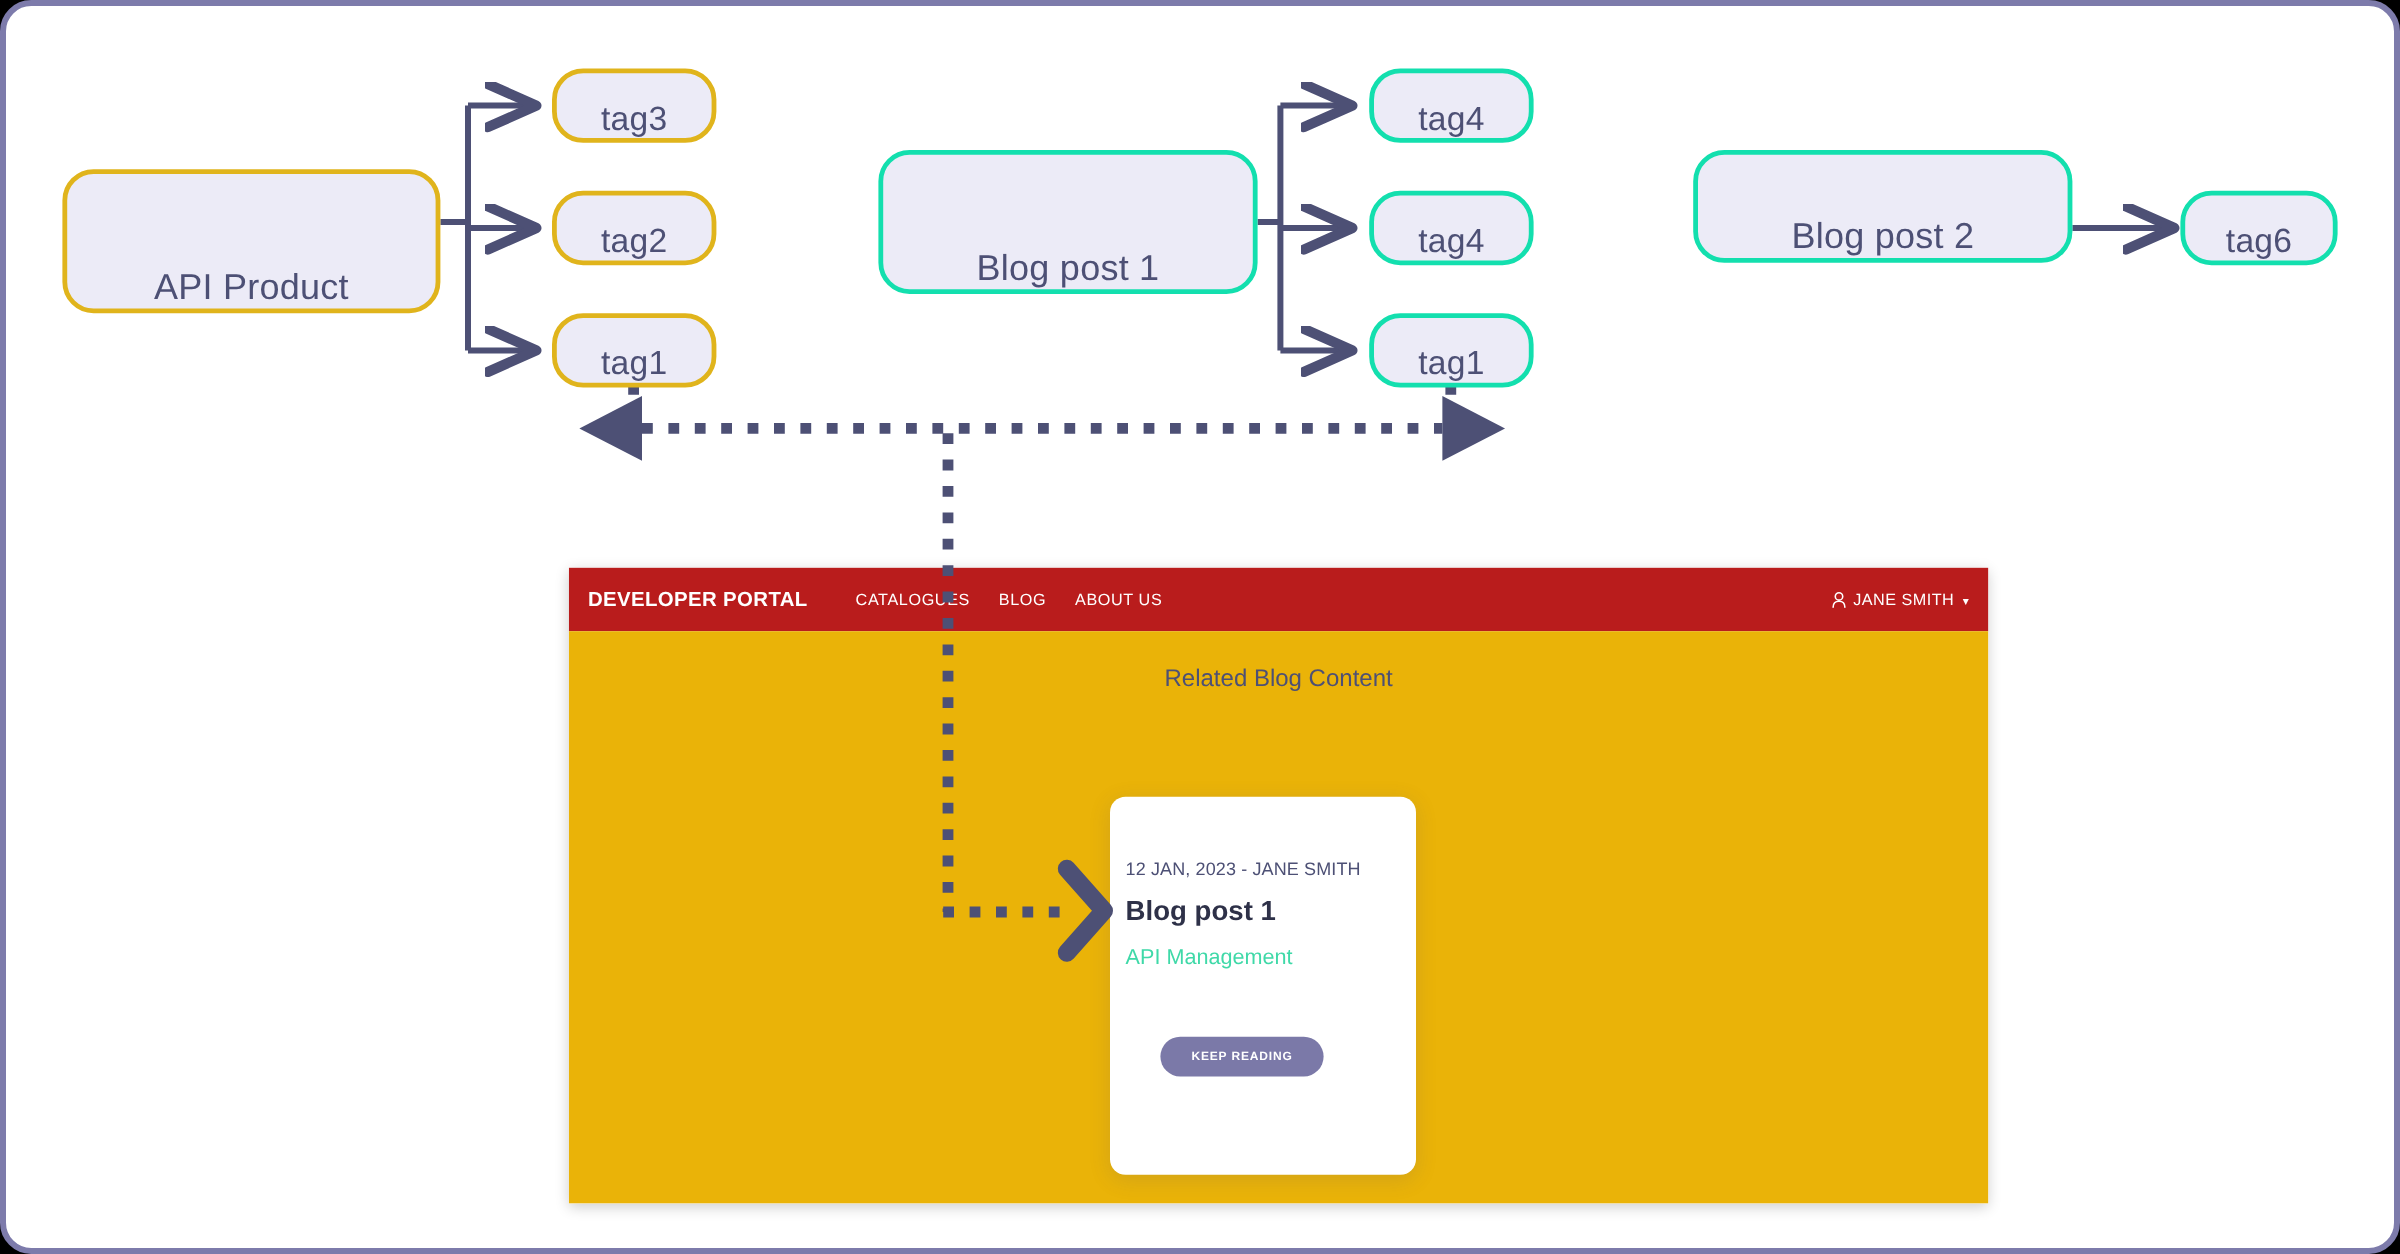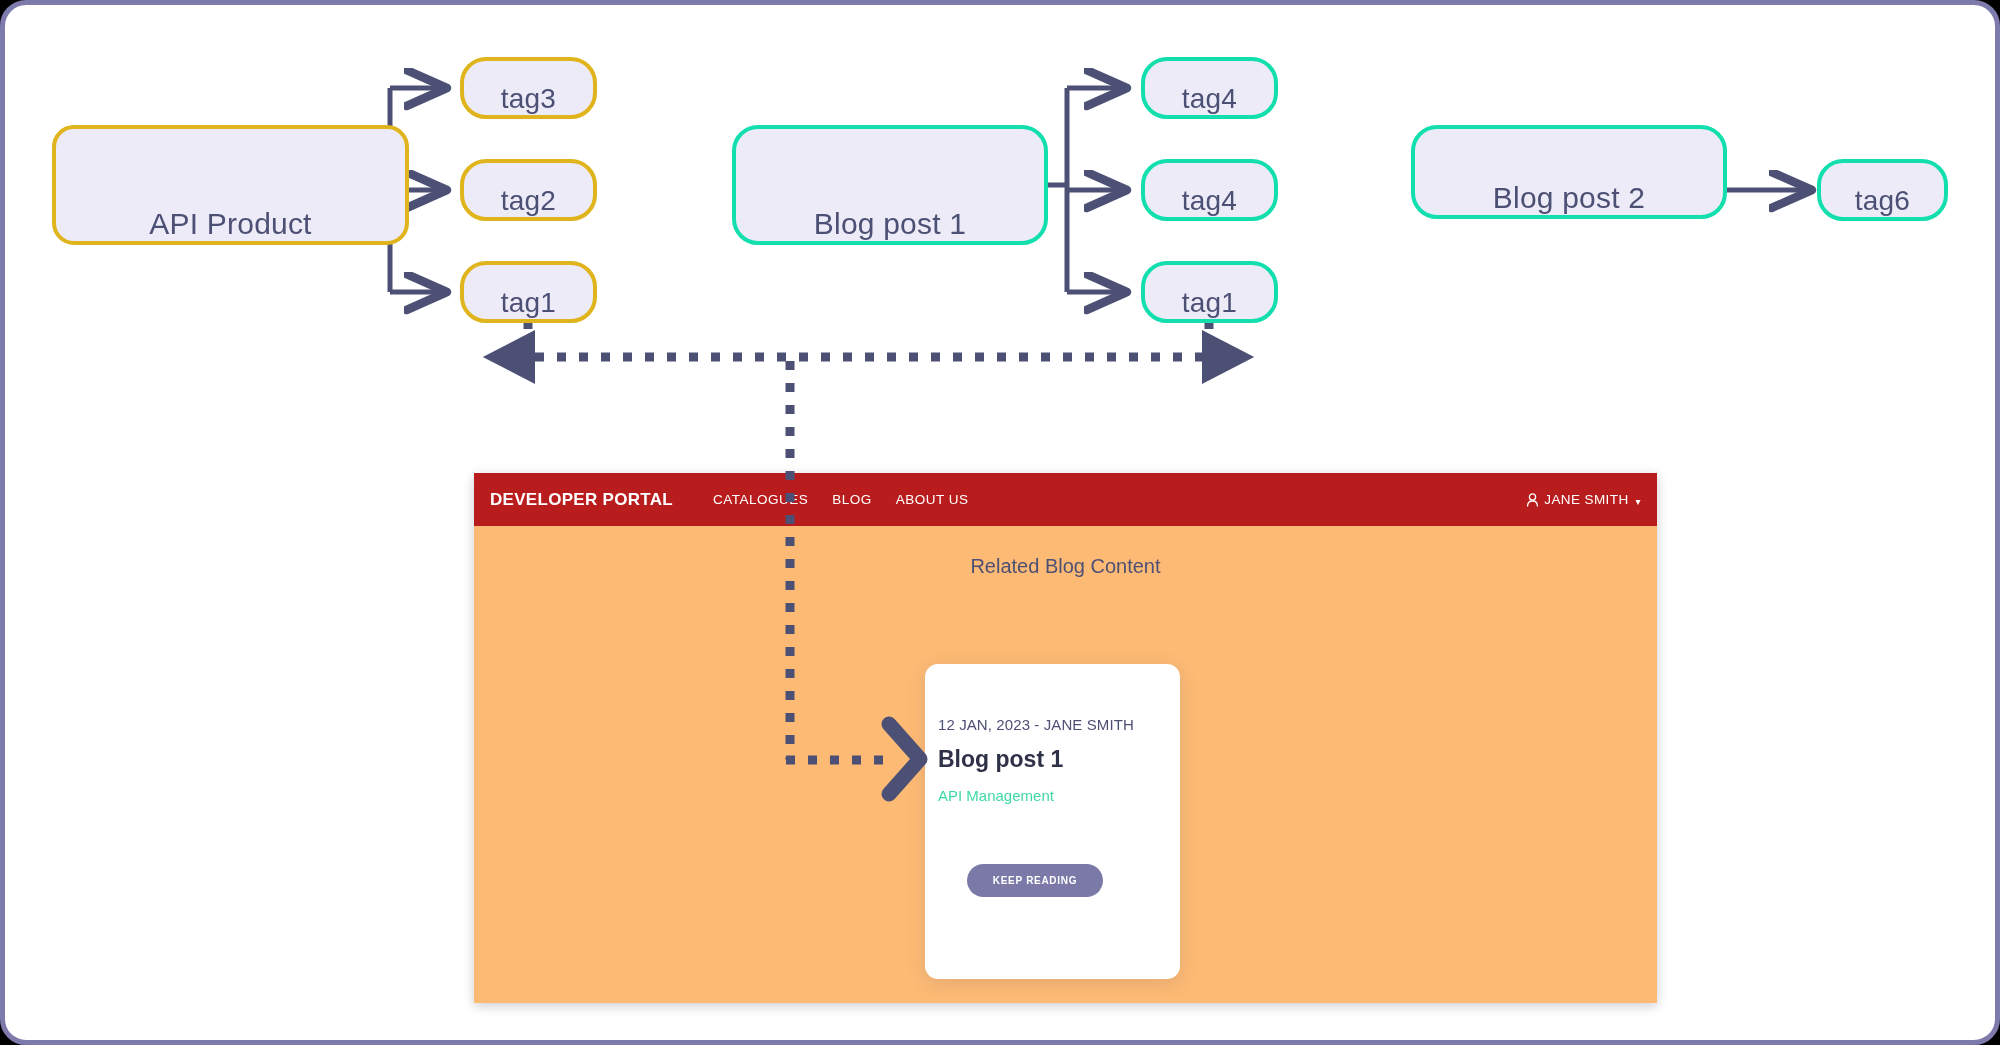--- a/index.html
+++ b/index.html
@@ -97,21 +97,21 @@
     color: #ffffff;
     font-size: 13.5px;
     letter-spacing: 0.4px;
   }
   #portal-user .user-icon { margin-right: 5px; display: flex; }
   #portal-user .caret { margin-left: 7px; font-size: 10px; }
 
   #portal-body {
     position: relative;
     height: calc(100% - 53px);
-    background: #fdba74;
+    background: #eab308;
   }
   #related-heading {
     position: absolute;
     left: 0; right: 0;
     top: 29px;
     text-align: center;
     font-size: 20px;
     color: #4d5075;
   }
 
@@ -138,21 +138,21 @@
     left: 13px;
     top: 82px;
     font-size: 23px;
     font-weight: bold;
     color: #2e3148;
   }
   #card-tag {
     position: absolute;
     left: 13px;
     top: 123px;
-    font-size: 15px;
+    font-size: 18px;
     color: #3fd9a8;
   }
   #keep-reading-btn {
     position: absolute;
     left: 42px;
     top: 200px;
     width: 136px;
     height: 33px;
     border: none;
     border-radius: 17px;
@@ -212,21 +212,21 @@
       <path d="M1722,185 L1805,185" marker-end="url(#arrowSolid)"></path>
     </g>
 
     <g stroke="#4d5075" stroke-width="9" fill="none" stroke-dasharray="9 13" stroke-linecap="butt">
       <path d="M523,315 L523,350"></path>
       <path d="M1204,315 L1204,350"></path>
       <path d="M530,352 L1197,352" marker-start="url(#arrowDotL)" marker-end="url(#arrowDotR)"></path>
     </g>
   </svg>
 
-  <div class="node entity border-yellow" style="left:47px; top:120px; width:357px; height:120px;border-radius:22px;">
+  <div class="node entity border-yellow" style="left:47px; top:136px; width:315px; height:120px;">
     <span>API Product</span>
   </div>
 
   <div class="node entity border-teal" style="left:727px; top:120px; width:316px; height:120px;">
     <span>Blog post 1</span>
   </div>
 
   <div class="node entity border-teal" style="left:1406px; top:120px; width:316px; height:94px;">
     <span>Blog post 2</span>
   </div>

